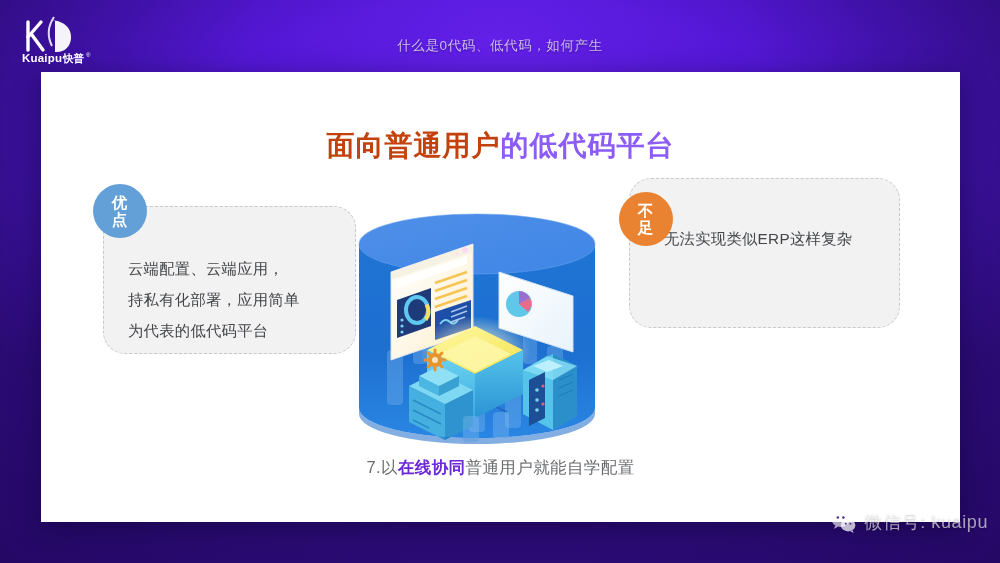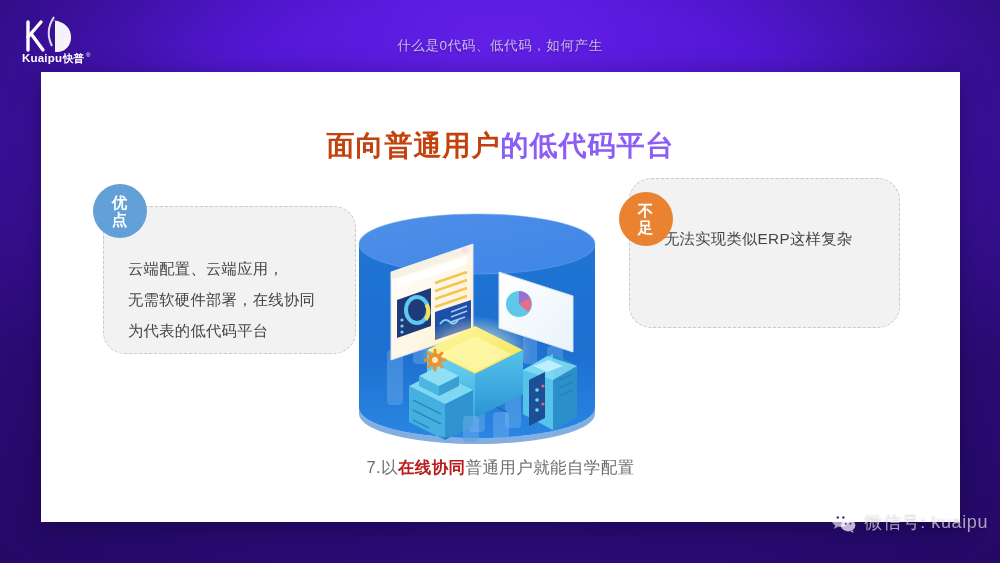--- a/index.html
+++ b/index.html
@@ -142,21 +142,21 @@
   .caption {
     position: absolute;
     top: 385px;
     left: 0;
     width: 100%;
     text-align: center;
     color: #6b6d70;
     font-size: 16.5px;
     letter-spacing: 0.4px;
   }
-  .caption b { color: #b91c1c; font-weight: 700; }
+  .caption b { color: #6d28d9; font-weight: 700; }
 
   
   .watermark {
     position: absolute;
     right: 12px;
     bottom: 28px;
     display: flex;
     align-items: center;
     gap: 8px;
     z-index: 7;
@@ -194,21 +194,21 @@
 
   <div class="slide-card">
 
     <div class="slide-title">
       <span class="accent">面向普通用户</span><span class="plain">的低代码平台</span>
     </div>
 
     <div class="info-box box-left">
       <div class="lines">
         <div>云端配置、云端应用，</div>
-        <div>无需软硬件部署，在线协同</div>
+        <div>持私有化部署，应用简单</div>
         <div>为代表的低代码平台</div>
       </div>
     </div>
     <div class="badge badge-good">
       <span>优</span>
       <span>点</span>
     </div>
 
     <div class="info-box box-right">
       <div class="lines">

